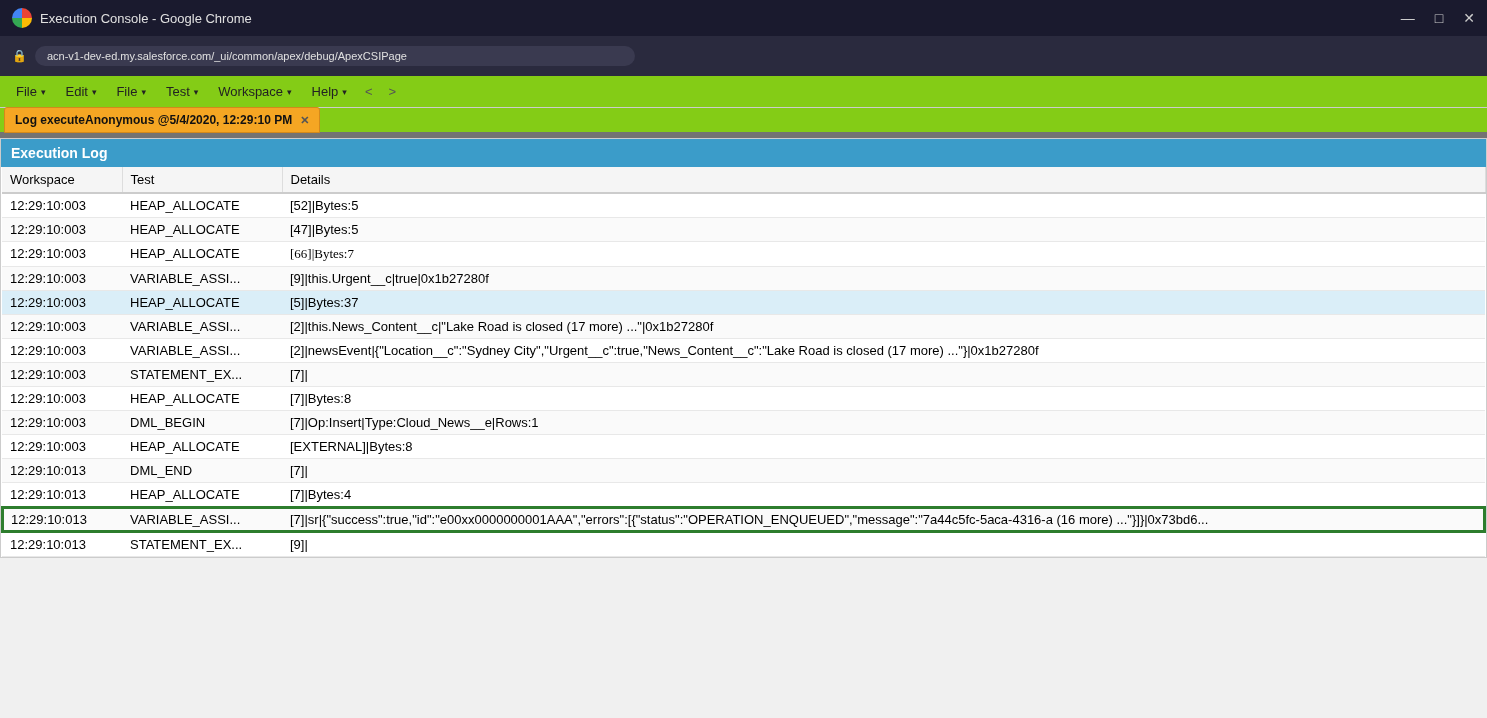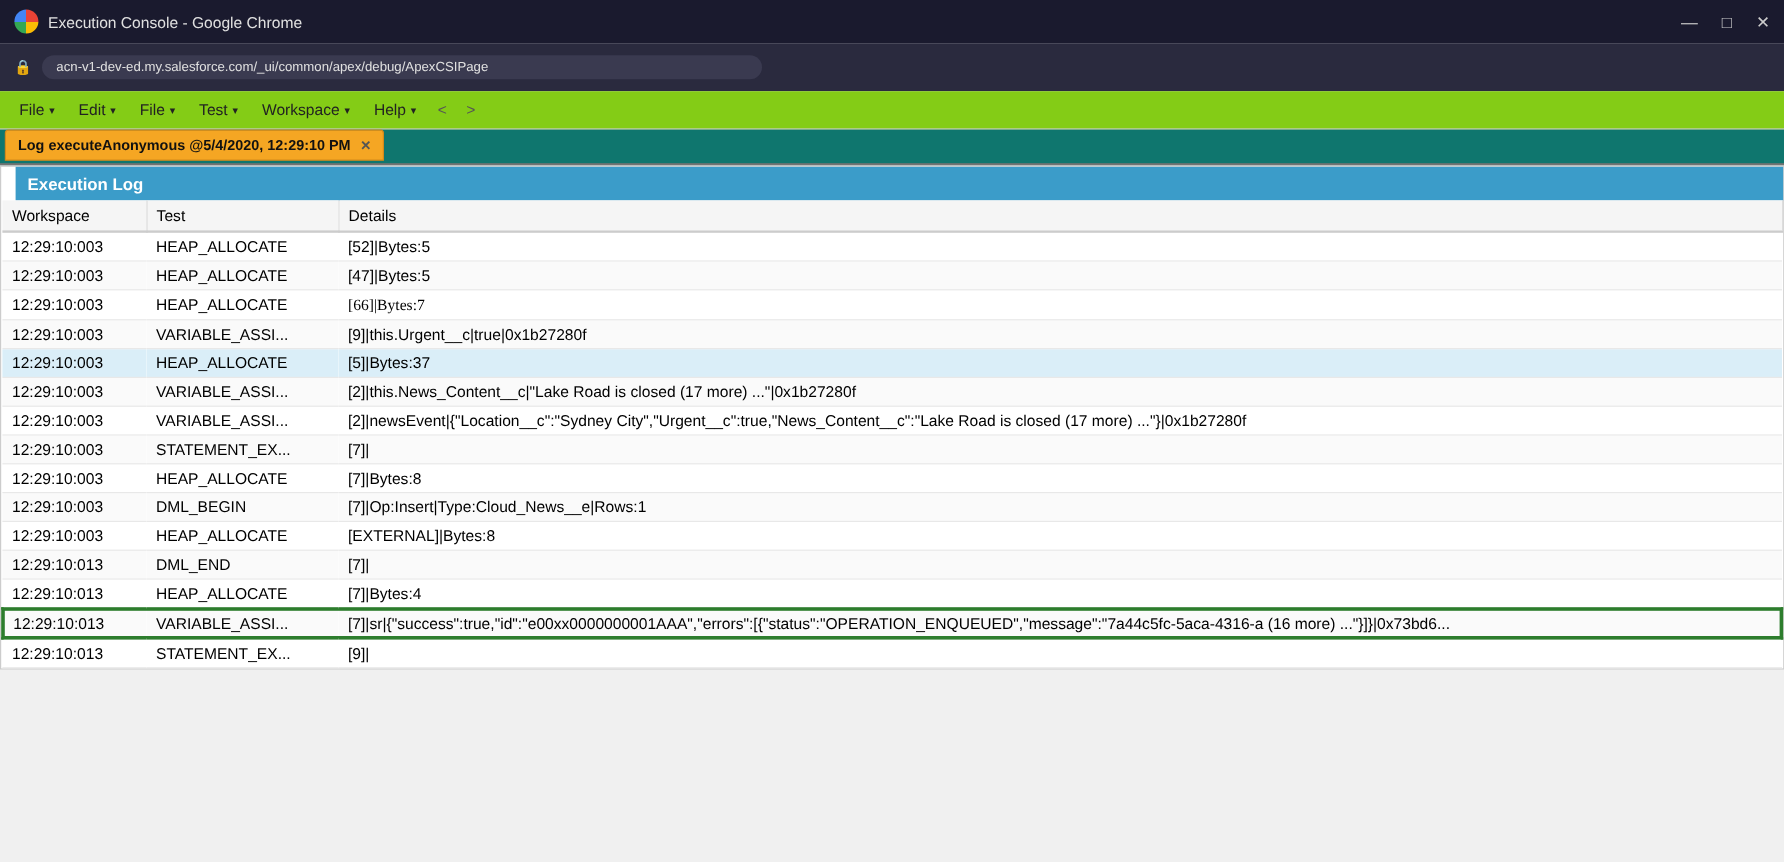--- a/index.html
+++ b/index.html
@@ -98,25 +98,26 @@
     }
     .nav-arrow {
       padding: 4px 6px;
       cursor: pointer;
       font-size: 13px;
       color: #555;
     }
 
     
     .tab-bar {
-      background: #0f766e;
+      background: #84cc16;
       height: 30px;
       display: flex;
+      align-items: center;
       padding: 0 4px;
-      border-bottom: 2px solid #737373;
+      border-bottom: 6px solid #737373;
     }
     .tab {
       background: #f5a623;
       border: 1px solid #d4891a;
       border-radius: 3px 3px 0 0;
       padding: 4px 10px;
       font-size: 12px;
       font-weight: bold;
       color: #111;
       display: flex;
@@ -138,21 +139,20 @@
       border: 1px solid #ccc;
     }
 
     
     .exec-log-header {
       background: #3b9cc9;
       color: white;
       padding: 6px 10px;
       font-size: 14px;
       font-weight: bold;
-      margin-left: 12px;
     }
 
     
     .log-table {
       width: 100%;
       border-collapse: collapse;
       font-size: 13px;
     }
     .log-table thead tr {
       background: #f5f5f5;

